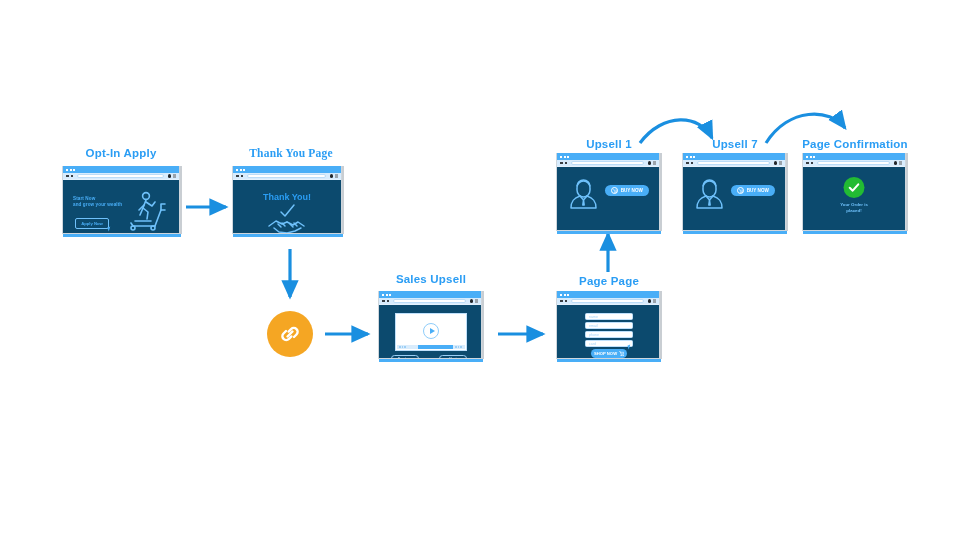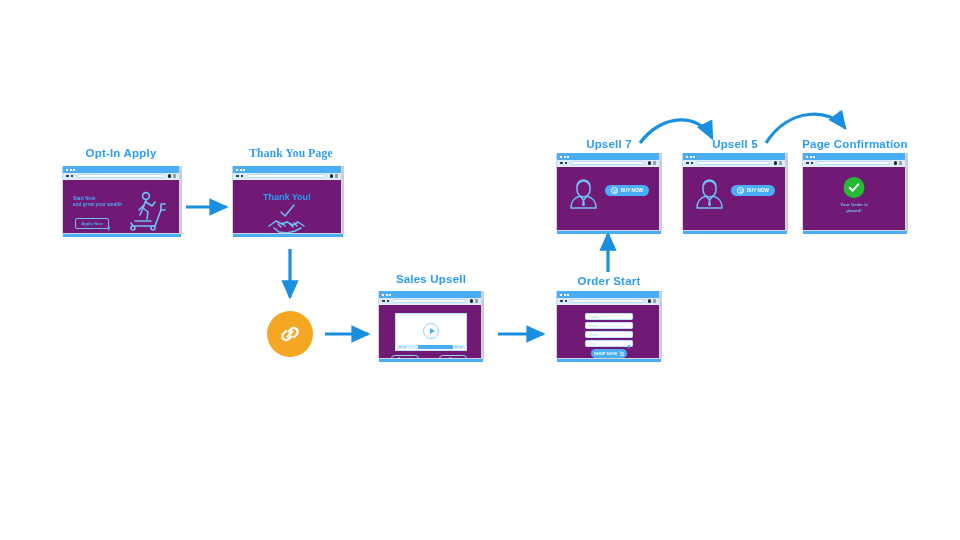--- a/index.html
+++ b/index.html
@@ -53,21 +53,21 @@
   .tb-sq { width: 2.5px; height: 2.5px; background: #3a3f44; }
   .tb-url {
     flex: 1; height: 3.5px;
     background: #ffffff;
     border: .5px solid #bcdcf7;
     border-radius: 2px;
     margin: 0 2px;
   }
   .tb-circle { width: 3.5px; height: 3.5px; border-radius: 50%; background: #23272b; }
   .tb-menu { width: 3px; height: 3.5px; background: #9aa3ab; }
-  .win-body { position: relative; width: 100%; height: calc(100% - 14px); background: #701a75; overflow: hidden; text-decoration: underline; }
+  .win-body { position: relative; width: 100%; height: calc(100% - 14px); background: #0c4a6e; overflow: hidden; text-decoration: underline; }
   .win-foot {
     position: absolute; left: 0; bottom: -4px;
     height: 3px; background: #49aef7;
   }
 
   
   .mini-head {
     color: #49aef7; font-weight: 700;
     font-size: 4.6px; line-height: 6px;
     letter-spacing: .1px;
@@ -360,21 +360,21 @@
             </div>
           </div>
         </div>
         <div class="pill-btn" style="left:12px;">Previous</div>
         <div class="pill-btn" style="left:60px;">Next</div>
       </div>
       <div class="win-foot" style="width:104px;"></div>
     </div>
   </div>
 
-  <div class="node-title" style="left:550px; top:275px; width:118px;">Order Start</div>
+  <div class="node-title" style="left:550px; top:275px; width:118px;">Page Page</div>
 
   <div class="window" style="left:556px; top:291px; width:104px; height:68px;">
     <div class="win-frame">
       <div class="win-bar">
         <span class="win-dot"></span>
         <span class="win-dot"></span>
         <span class="win-dot"></span>
       </div>
       <div class="win-toolbar">
         <span class="tb-sq"></span>
@@ -397,21 +397,21 @@
               <circle cx="8" cy="8.4" r="0.9"></circle>
             </g>
           </svg>
         </div>
         <div class="cursor-mark" style="left:71px; top:40px;"></div>
       </div>
       <div class="win-foot" style="width:104px;"></div>
     </div>
   </div>
 
-  <div class="node-title" style="left:550px; top:138px; width:118px;">Upsell 7</div>
+  <div class="node-title" style="left:550px; top:138px; width:118px;">Upsell 1</div>
 
   <div class="window" style="left:556px; top:153px; width:104px; height:78px;">
     <div class="win-frame">
       <div class="win-bar">
         <span class="win-dot"></span>
         <span class="win-dot"></span>
         <span class="win-dot"></span>
       </div>
       <div class="win-toolbar">
         <span class="tb-sq"></span>
@@ -440,21 +440,21 @@
               </g>
             </svg>
           </span>
           <span>BUY NOW</span>
         </div>
       </div>
       <div class="win-foot" style="width:104px;"></div>
     </div>
   </div>
 
-  <div class="node-title" style="left:676px; top:138px; width:118px;">Upsell 5</div>
+  <div class="node-title" style="left:676px; top:138px; width:118px;">Upsell 7</div>
 
   <div class="window" style="left:682px; top:153px; width:104px; height:78px;">
     <div class="win-frame">
       <div class="win-bar">
         <span class="win-dot"></span>
         <span class="win-dot"></span>
         <span class="win-dot"></span>
       </div>
       <div class="win-toolbar">
         <span class="tb-sq"></span>

